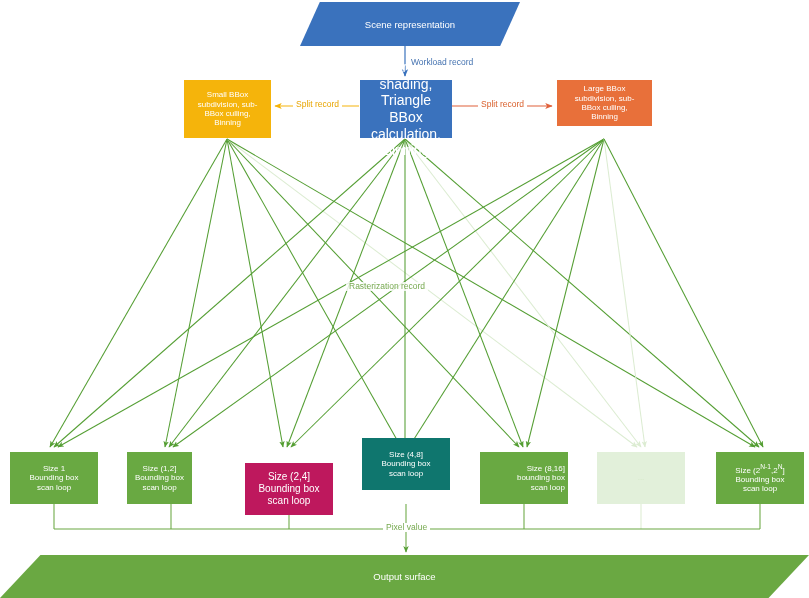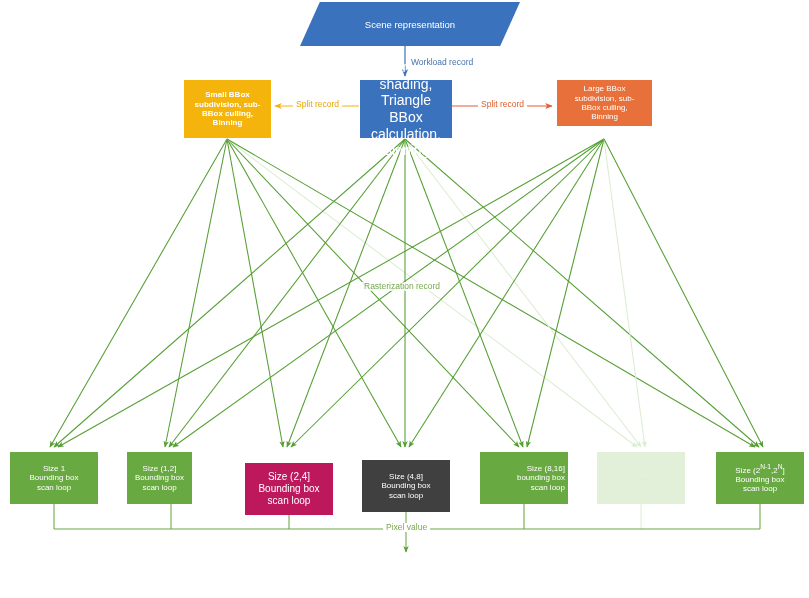--- a/index.html
+++ b/index.html
@@ -131,21 +131,21 @@
       <path d="M54,529 L760,529"></path>
       <path d="M406,529 L406,552" marker-end="url(#ag)"></path>
     </g>
   </svg>
 
   <div class="para" style="left:300px; top:2px; width:220px; height:44px;
               background:#3a72bd; clip-path: polygon(9% 0, 100% 0, 91% 100%, 0% 100%);">
     <span class="txt" style="font-size:9.5px;">Scene representation</span>
   </div>
 
-  <div class="node" style="left:184px; top:80px; width:87px; height:58px; background:#f5b40b; font-size:8px;font-weight:bold;">
+  <div class="node" style="left:184px; top:80px; width:87px; height:58px; background:#f5b40b; font-size:8px;">
     <span class="txt">Small BBox
 subdivision, sub-
 BBox culling,
 Binning</span>
   </div>
 
   <div class="node" style="left:360px; top:80px; width:92px; height:58px; background:#3a72bd; font-size:14px;">
     <span class="txt">Vertex shading,
 Triangle BBox
 calculation, Binning</span>
@@ -157,21 +157,21 @@
 BBox culling,
 Binning</span>
   </div>
 
   <div class="label" style="left:371px; top:58px; color:#4472b0;margin-left:37px;">Workload record</div>
 
   <div class="label" style="left:293px; top:100px; color:#e8a500;">Split record</div>
 
   <div class="label" style="left:478px; top:100px; color:#d95f2b;">Split record</div>
 
-  <div class="label" style="left:361px; top:282px; color:#76a94f; background:rgba(255,255,255,0.82);">Rasterization record</div>
+  <div class="label" style="left:346px; top:282px; color:#76a94f; background:rgba(255,255,255,0.82);">Rasterization record</div>
 
   <div class="label" style="left:383px; top:523px; color:#76a94f;">Pixel value</div>
 
   <div class="node" style="left:10px; top:452px; width:88px; height:52px; background:#69a942; font-size:8px;text-align:center;">
     <span class="txt">Size 1
 Bounding box
 scan loop</span>
   </div>
 
   <div class="node" style="left:127px; top:452px; width:65px; height:52px; background:#69a942; font-size:8px;">
@@ -179,34 +179,38 @@
 Bounding box
 scan loop</span>
   </div>
 
   <div class="node" style="left:245px; top:463px; width:88px; height:52px; background:#be185d; font-size:10px;">
     <span class="txt">Size (2,4]
 Bounding box
 scan loop</span>
   </div>
 
-  <div class="node" style="left:362px; top:460px; width:88px; height:52px; background:#404040; font-size:8px;">
+  <div class="node" style="left:362px; top:438px; width:88px; height:52px; background:#0f766e; font-size:8px;">
     <span class="txt">Size (4,8]
 Bounding box
 scan loop</span>
   </div>
 
   <div class="node" style="left:480px; top:452px; width:88px; height:52px; background:#69a942; font-size:8px;text-align:right;">
     <span class="txt">Size (8,16]
 bounding box
 scan loop</span>
   </div>
 
   <div class="node" style="left:597px; top:452px; width:88px; height:52px; background:#e2f0da; font-size:8px; color:#d3e7c6;">
     <span class="txt">...</span>
   </div>
 
   <div class="node" style="left:716px; top:452px; width:88px; height:52px; background:#69a942; font-size:8px;">
     <span class="txt" id="size2n-text">Size (2<sup>N-1</sup>,2<sup>N</sup>]<br>Bounding box<br>scan loop</span>
   </div>
 
+  <div class="para" style="left:0px; top:555px; width:809px; height:43px;
+              background:#6aa842; clip-path: polygon(5% 0, 100% 0, 95% 100%, 0% 100%);">
+    <span class="txt" style="font-size:9.5px; text-align:center;">Output surface</span>
+  </div>
 
 </div>
 
 </body></html>

